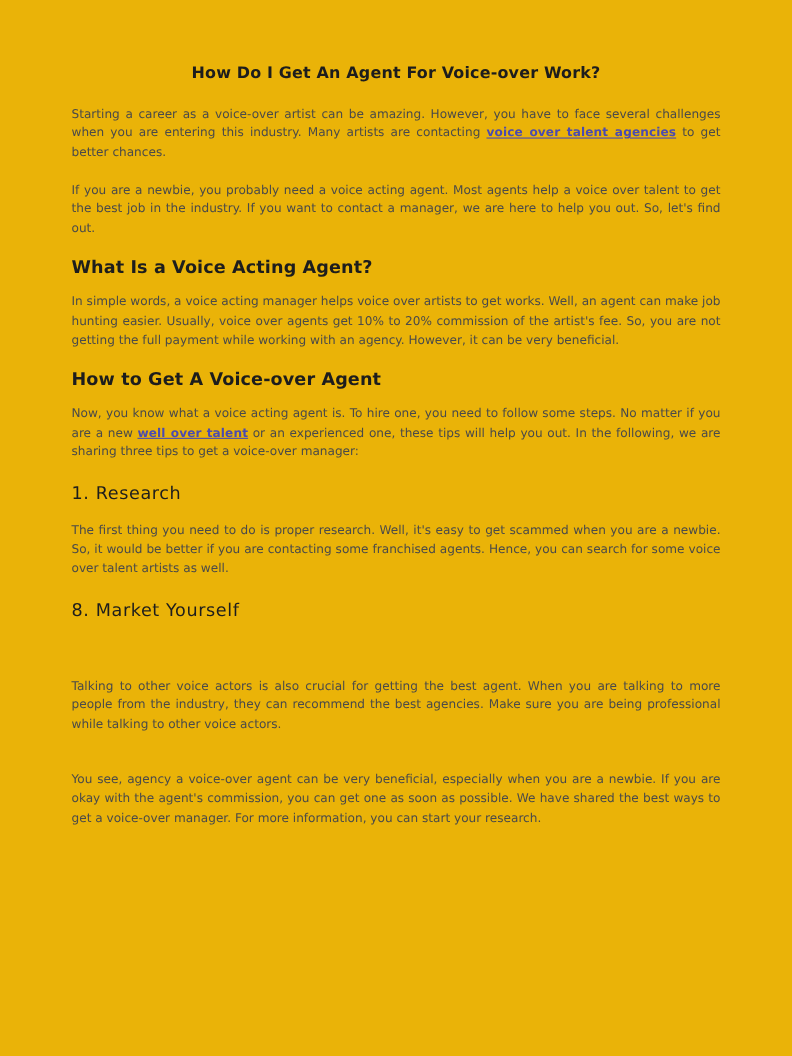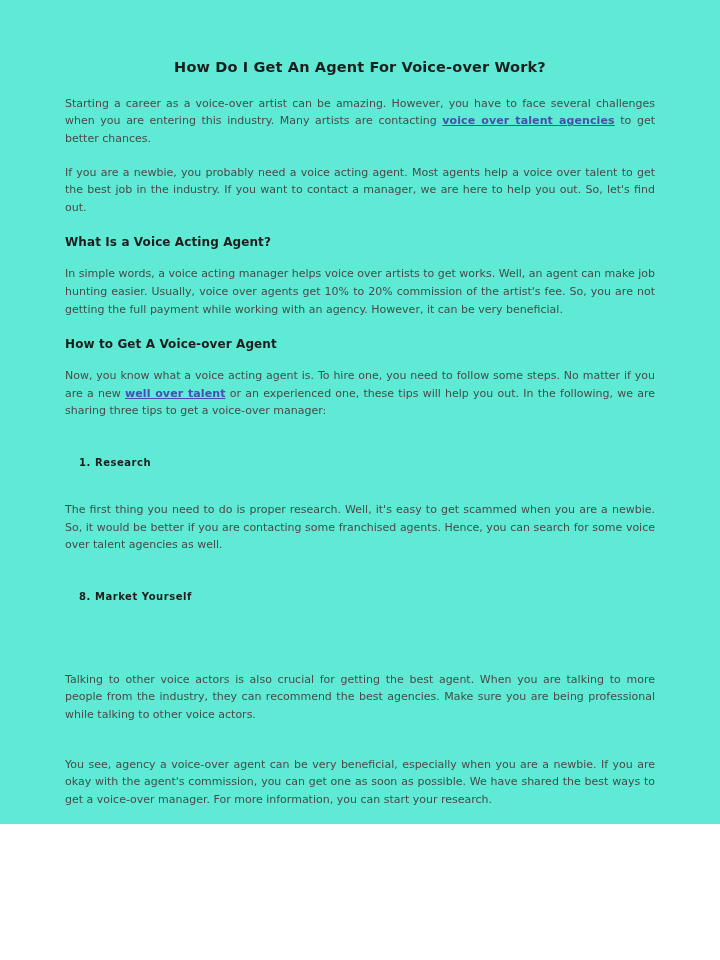--- a/index.html
+++ b/index.html
@@ -9,22 +9,22 @@
   }
   body {
     width: 720px;
     height: 960px;
     font-family: "DejaVu Sans", sans-serif;
     color: #3a3a3a;
     overflow: hidden;
   }
   .page {
     width: 720px;
-    height: 824px;
-    background: #5eead4;
+    height: 960px;
+    background: #eab308;
     box-sizing: border-box;
     padding: 12px;
     position: relative;
   }
   .content {
     position: absolute;
     left: 65px;
     top: 0;
     width: 590px;
   }
@@ -49,33 +49,33 @@
     hyphens: none;
   }
   .sp-title-p1 { height: 18px; }
   .sp-para { height: 16px; }
   .sp-before-h { height: 18px; }
   .sp-after-h { height: 14px; }
   .sp-before-num { height: 20px; }
   .sp-after-num { height: 16px; }
 
   h2.section-heading {
-    font-size: 12px;
+    font-size: 16px;
     font-weight: bold;
     color: #1d1d1d;
     margin: 0;
     padding: 0;
     line-height: 17px;
     letter-spacing: 0.1px;
   }
   h3.num-heading {
-    font-size: 10px;
-    font-weight: bold;
+    font-size: 16px;
+    font-weight: normal;
     color: #1d1d1d;
-    margin: 14px;
+    margin: 0;
     padding: 0;
     line-height: 17px;
     letter-spacing: 0.55px;
   }
   a.doc-link {
     color: #4b4bb0;
     font-weight: bold;
     text-decoration: underline;
     letter-spacing: 0.1px;
   }
@@ -111,21 +111,21 @@
     <div class="sp-after-h"></div>
 
     <p class="body-para"><span>Now, you know what a voice acting agent is. To hire one, you need to follow some steps. No matter if you are a new </span><a class="doc-link" href="#">well over talent</a><span> or an experienced one, these tips will help you out. In the following, we are sharing three tips to get a voice-over manager:</span></p>
 
     <div class="sp-before-num"></div>
 
     <h3 class="num-heading">1. Research</h3>
 
     <div class="sp-after-num"></div>
 
-    <p class="body-para">The first thing you need to do is proper research. Well, it's easy to get scammed when you are a newbie. So, it would be better if you are contacting some franchised agents. Hence, you can search for some voice over talent agencies as well.</p>
+    <p class="body-para">The first thing you need to do is proper research. Well, it's easy to get scammed when you are a newbie. So, it would be better if you are contacting some franchised agents. Hence, you can search for some voice over talent artists as well.</p>
 
     <div class="sp-before-num"></div>
 
     <h3 class="num-heading">8. Market Yourself</h3>
 
     <div class="sp-after-num"></div>
 
 
     <div class="sp-before-num"></div>
 

